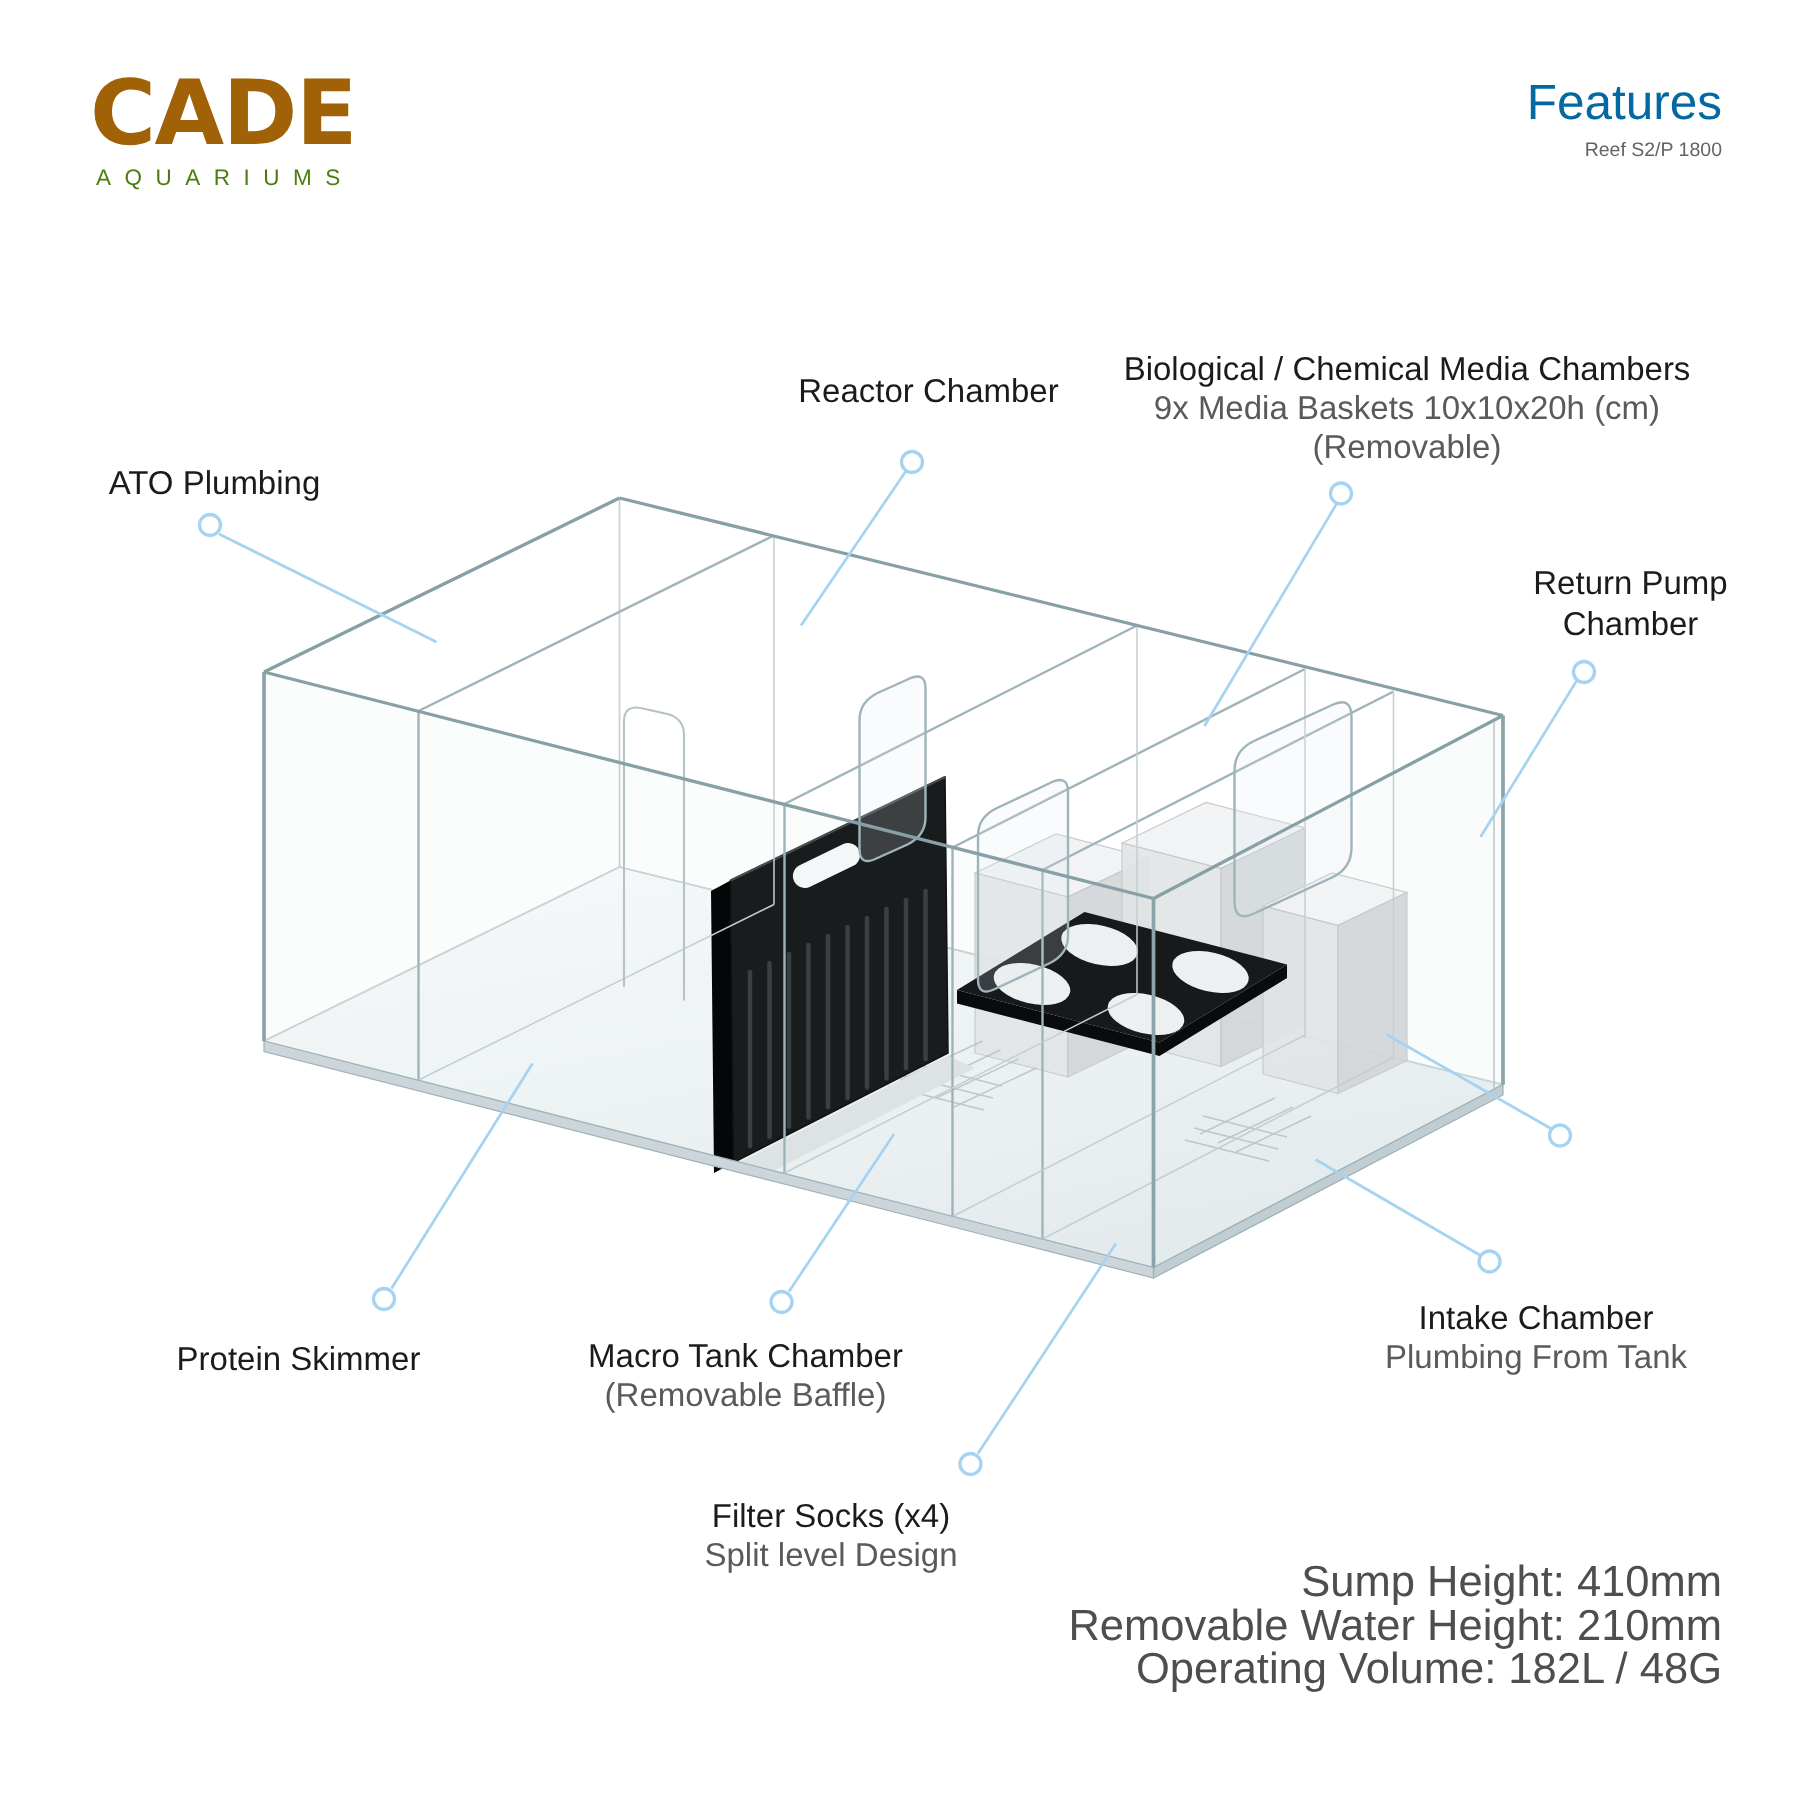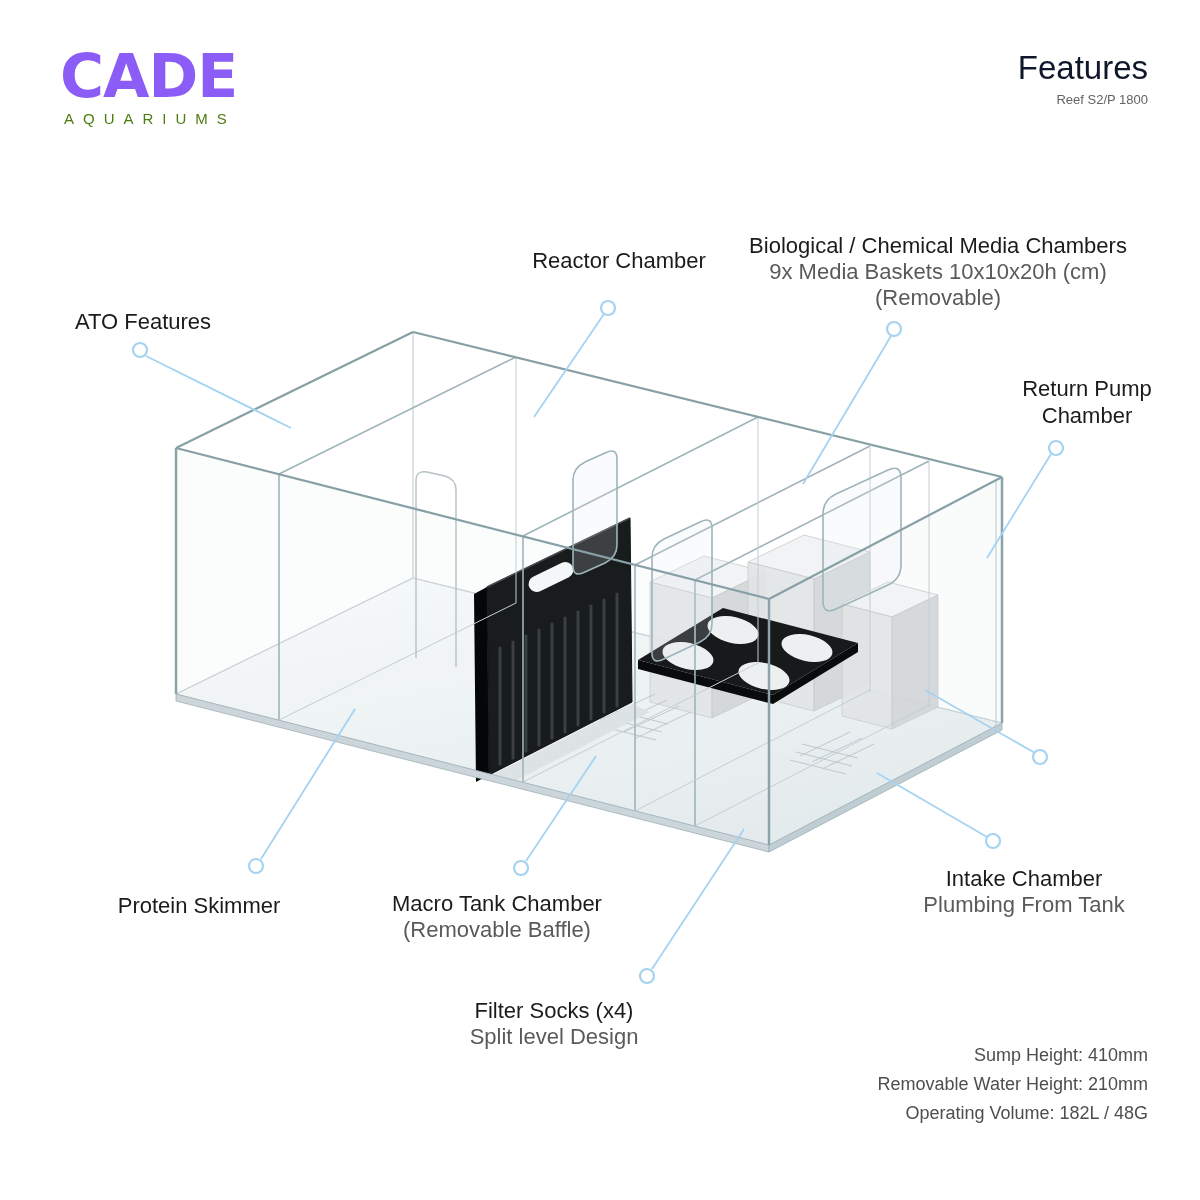--- a/index.html
+++ b/index.html
@@ -4,41 +4,41 @@
 <style>
   html,body{margin:0;padding:0;}
   body{
     width:1200px;height:1200px;position:relative;background:#ffffff;overflow:hidden;
     font-family:"Liberation Sans","DejaVu Sans",sans-serif;
   }
   
   .logo{position:absolute;left:60px;top:44px;}
   .logo-brand{
     font-family:"DejaVu Sans","Liberation Sans",sans-serif;
-    font-size:60px;font-weight:bold;letter-spacing:-1px;color:#8b5cf6;line-height:64px;
+    font-size:60px;font-weight:bold;letter-spacing:-1px;color:#a16207;line-height:64px;
   }
   .logo-sub{
     font-size:15px;letter-spacing:9px;color:#4d7c0f;margin-top:2px;margin-left:4px;
   }
   .features-block{position:absolute;right:52px;top:48px;text-align:right;}
-  .features-title{font-size:33px;color:#0f172a;font-weight:400;line-height:40px;}
+  .features-title{font-size:33px;color:#0369a1;font-weight:400;line-height:40px;}
   .features-sub{font-size:13px;color:#636363;margin-top:4px;}
   
   .diagram-svg{position:absolute;left:0;top:0;}
   
   .lbl{
     position:absolute;transform:translateX(-50%);text-align:center;white-space:nowrap;
     font-size:22px;line-height:26px;color:#1b1b1b;
   }
   .lbl .sub{color:#5a5a5a;}
   .lbl-wrap{white-space:normal;}
   
   .specs{
     position:absolute;right:52px;top:1041px;text-align:right;
-    font-size:18px;line-height:29px;color:#4e4e4e;font-weight:400;
+    font-size:29px;line-height:29px;color:#4e4e4e;font-weight:400;
   }
 </style>
 </head>
 <body>
 
 <div class="logo">
   <div class="logo-brand">CADE</div>
   <div class="logo-sub">AQUARIUMS</div>
 </div>
 
@@ -207,21 +207,21 @@
       <circle cx="521" cy="868" r="7" fill="#ffffff" stroke-width="2.2"></circle>
     </g>
     <g>
       <line x1="652" y1="969" x2="744" y2="829"></line>
       <circle cx="647" cy="976" r="7" fill="#ffffff" stroke-width="2.2"></circle>
     </g>
   </g>
 </svg>
 
 <div class="lbl" style="left:143px;top:309px">
-  <div>ATO Features</div>
+  <div>ATO Plumbing</div>
 </div>
 
 <div class="lbl" style="left:619px;top:248px">
   <div>Reactor Chamber</div>
 </div>
 
 <div class="lbl" style="left:938px;top:233px">
   <div>Biological / Chemical Media Chambers</div>
   <div class="sub">9x Media Baskets 10x10x20h (cm)</div>
   <div class="sub">(Removable)</div>

